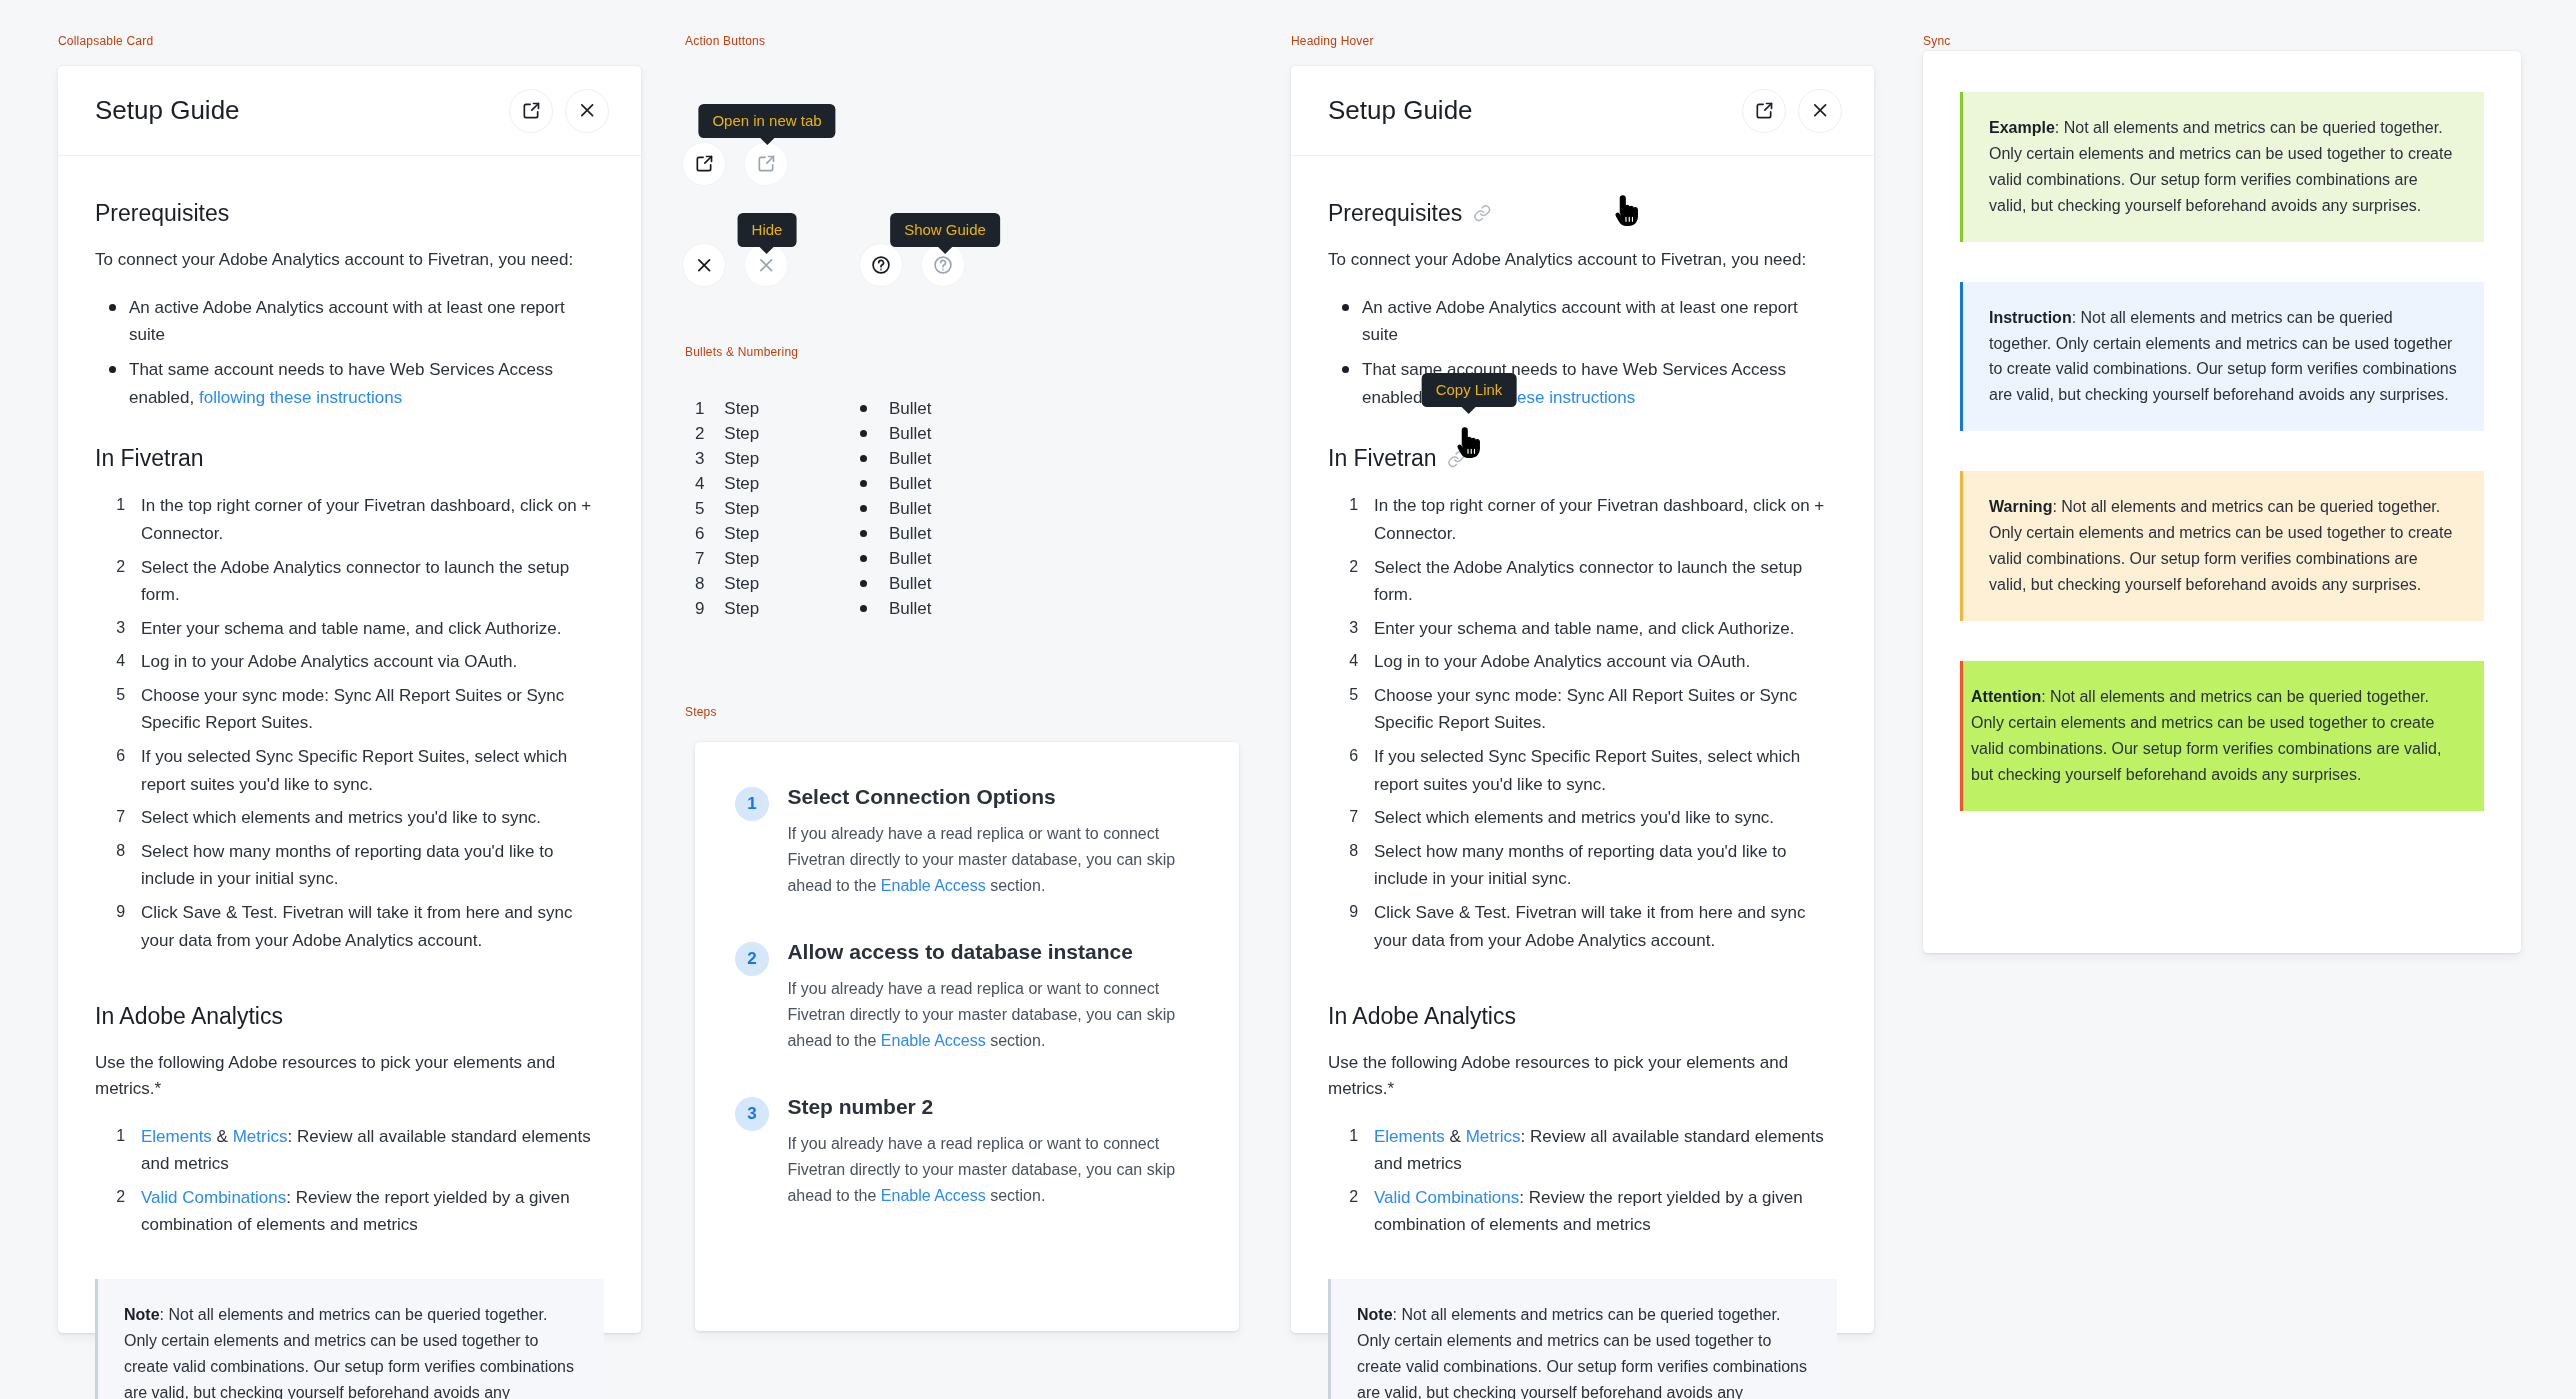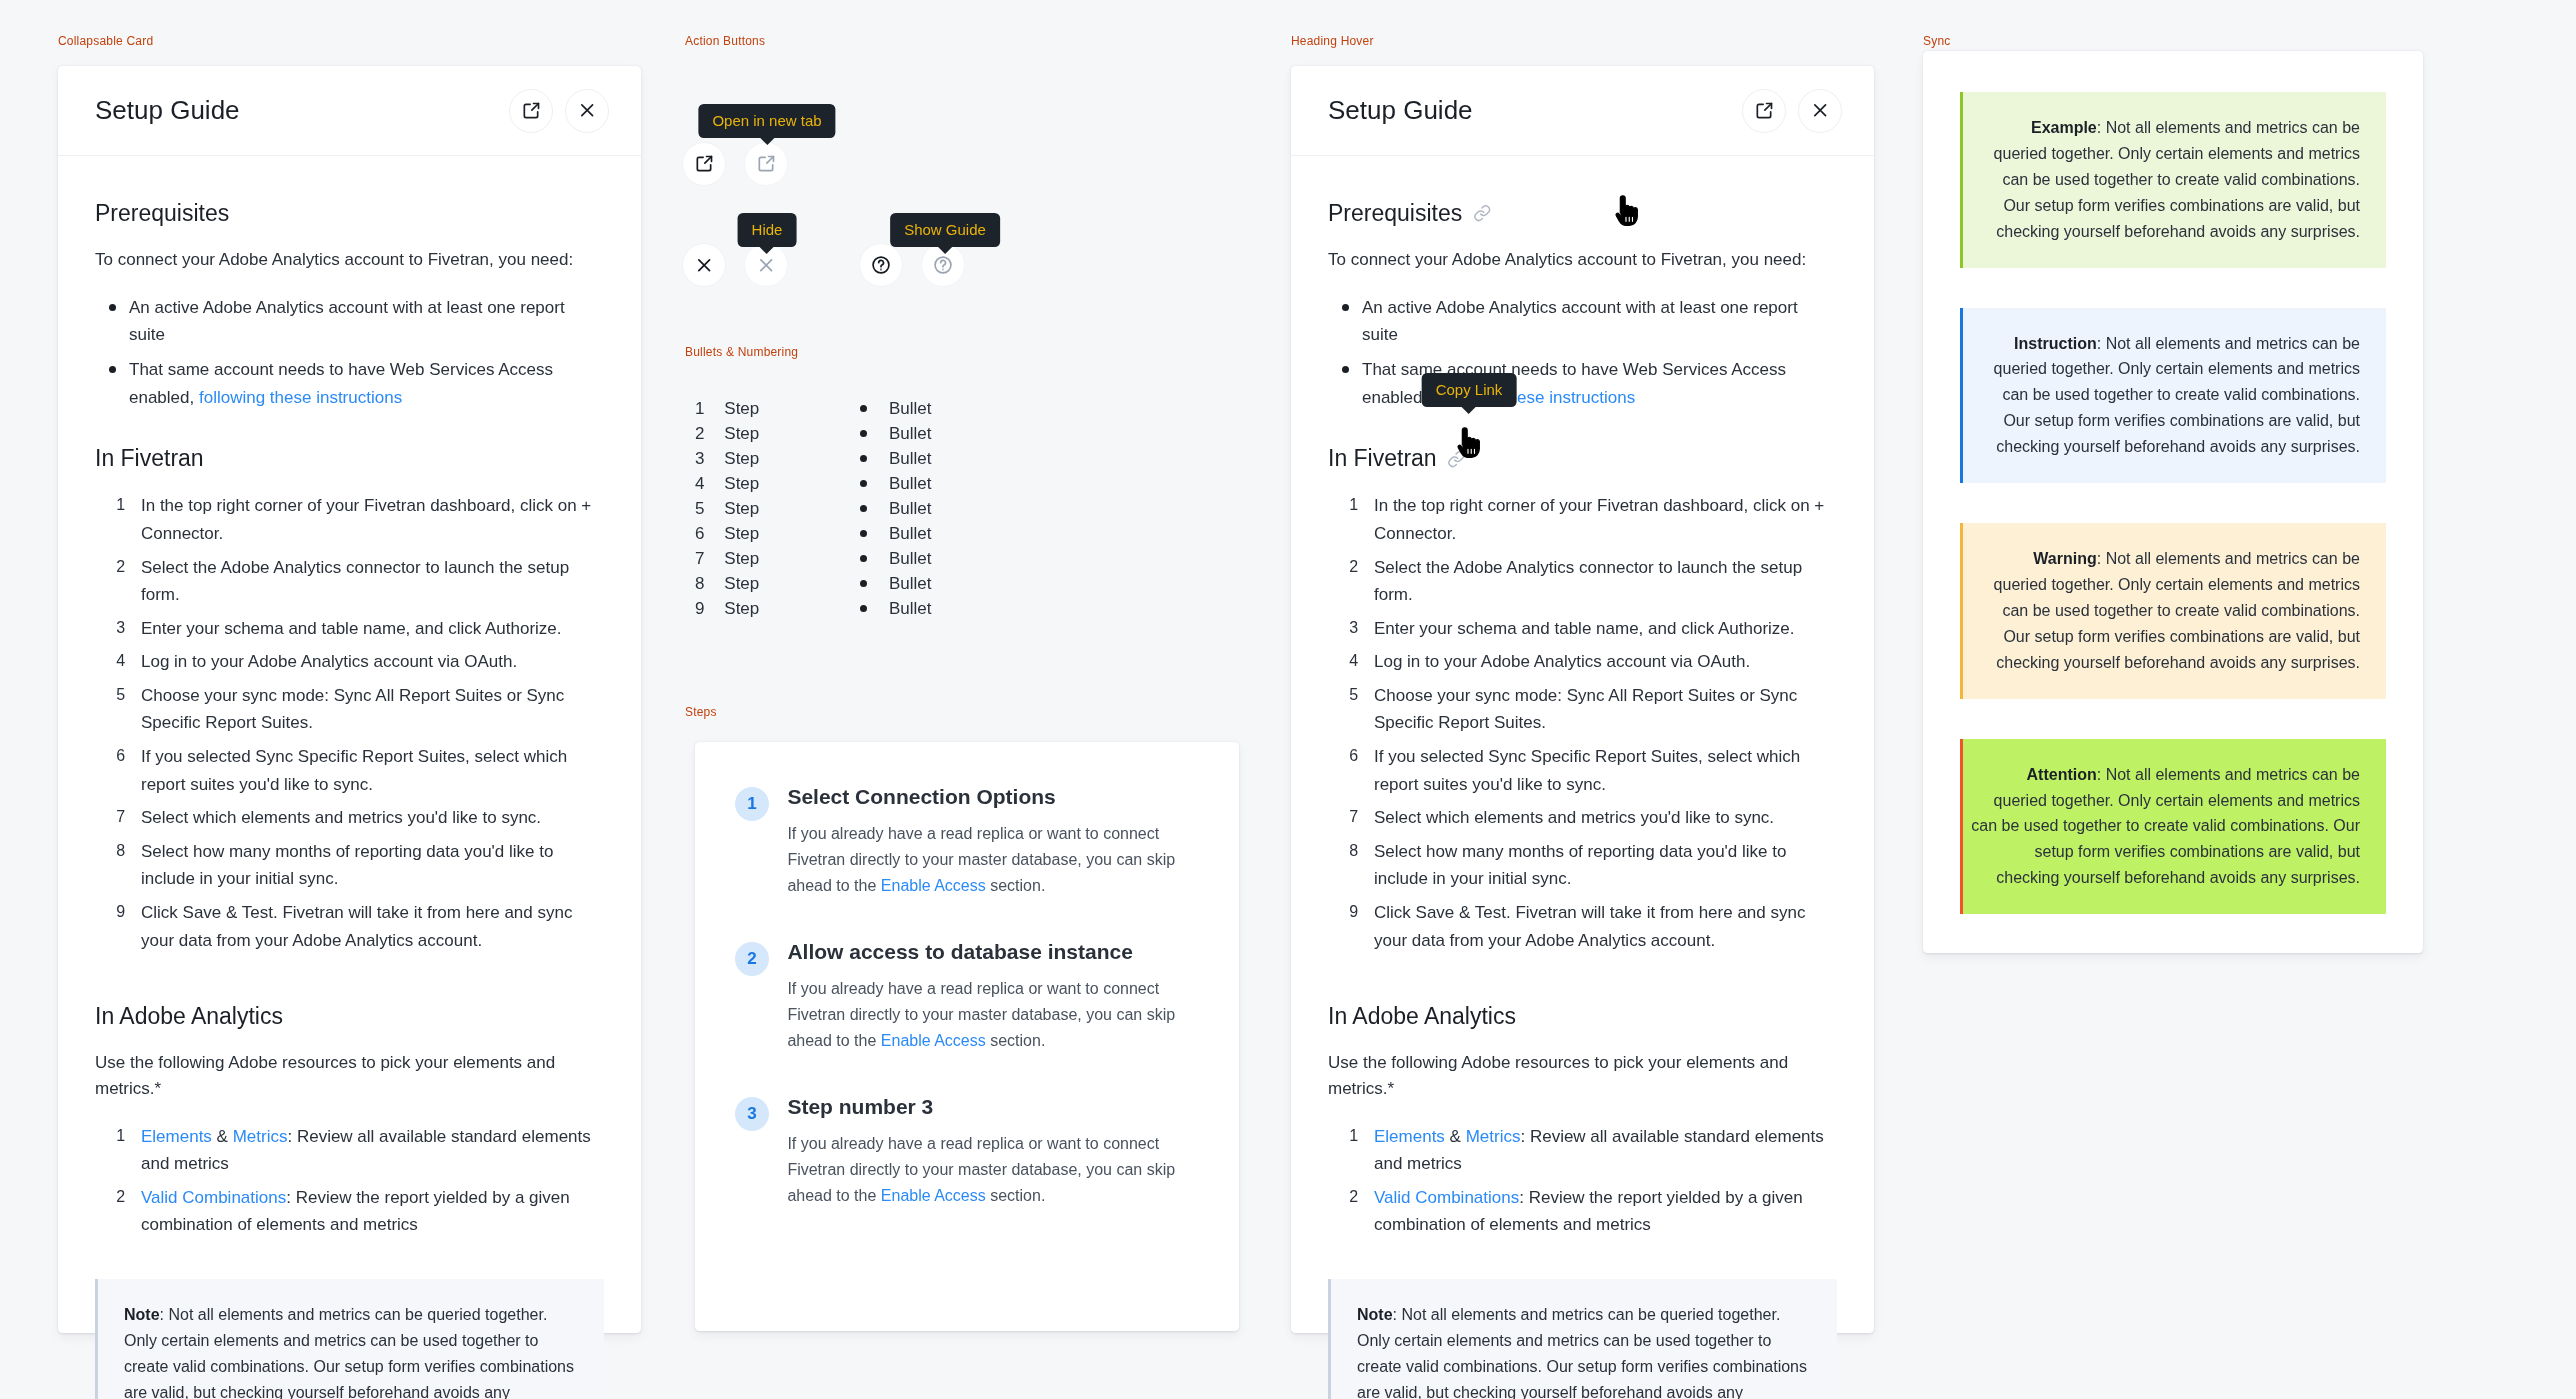--- a/index.html
+++ b/index.html
@@ -394,21 +394,21 @@
     <div class="step">
       <div class="step-num">2</div>
       <div>
         <div class="step-title">Allow access to database instance</div>
         <div class="step-body"><span>If you already have a read replica or want to connect Fivetran directly to your master database, you can skip ahead to the </span><a class="lnk" href="#">Enable Access</a><span> section.</span></div>
       </div>
     </div>
     <div class="step">
       <div class="step-num">3</div>
       <div>
-        <div class="step-title">Step number 3</div>
+        <div class="step-title">Step number 2</div>
         <div class="step-body"><span>If you already have a read replica or want to connect Fivetran directly to your master database, you can skip ahead to the </span><a class="lnk" href="#">Enable Access</a><span> section.</span></div>
       </div>
     </div>
   </div>
 
   <div class="col-label" style="left:1291px; top:34px;">Heading Hover</div>
 
   <div class="card" style="left:1291px; top:66px; width:583px; height:1267px;">
     <div class="card-head">
       <div class="card-title">Setup Guide</div>
@@ -494,21 +494,21 @@
     <path d="M16 30v5M20 30v5M24 30v5" stroke="#fff" stroke-width="1.4" stroke-linecap="round"></path>
   </svg>
 
   <svg class="cursor" style="left:1455px; top:425px;" viewBox="0 0 32 42">
     <path d="M9 25V6.5a3 3 0 0 1 6 0V17a2.6 2.6 0 0 1 5 0v1.5a2.6 2.6 0 0 1 5 0V20a2.6 2.6 0 0 1 5 0v9c0 6-4 11-10 11h-4c-4 0-6-2-8-5L4 28c-1.2-2 1.6-4.2 3.2-2.2L9 28" fill="#000" stroke="#000" stroke-width="1.5" stroke-linejoin="round"></path>
     <path d="M16 30v5M20 30v5M24 30v5" stroke="#fff" stroke-width="1.4" stroke-linecap="round"></path>
   </svg>
 
   <div class="col-label" style="left:1923px; top:34px;">Sync</div>
 
-  <div class="card lbl-notes-card" style="left:1923px; top:51px; width:500px; height:902px; padding:41px 37px;text-align:right;">
+  <div class="card lbl-notes-card" style="left:1923px; top:51px; width:598px; height:902px; padding:41px 37px;">
     <div class="callout example" style="margin-top:0;">
       <b>Example</b><span>: Not all elements and metrics can be queried together. Only certain elements and metrics can be used together to create valid combinations. Our setup form verifies combinations are valid, but checking yourself beforehand avoids any surprises.</span>
     </div>
     <div class="callout instruction" style="margin-top:40px;">
       <b>Instruction</b><span>: Not all elements and metrics can be queried together. Only certain elements and metrics can be used together to create valid combinations. Our setup form verifies combinations are valid, but checking yourself beforehand avoids any surprises.</span>
     </div>
     <div class="callout warning" style="margin-top:40px;">
       <b>Warning</b><span>: Not all elements and metrics can be queried together. Only certain elements and metrics can be used together to create valid combinations. Our setup form verifies combinations are valid, but checking yourself beforehand avoids any surprises.</span>
     </div>
     <div class="callout attention" style="margin-top:40px;">

